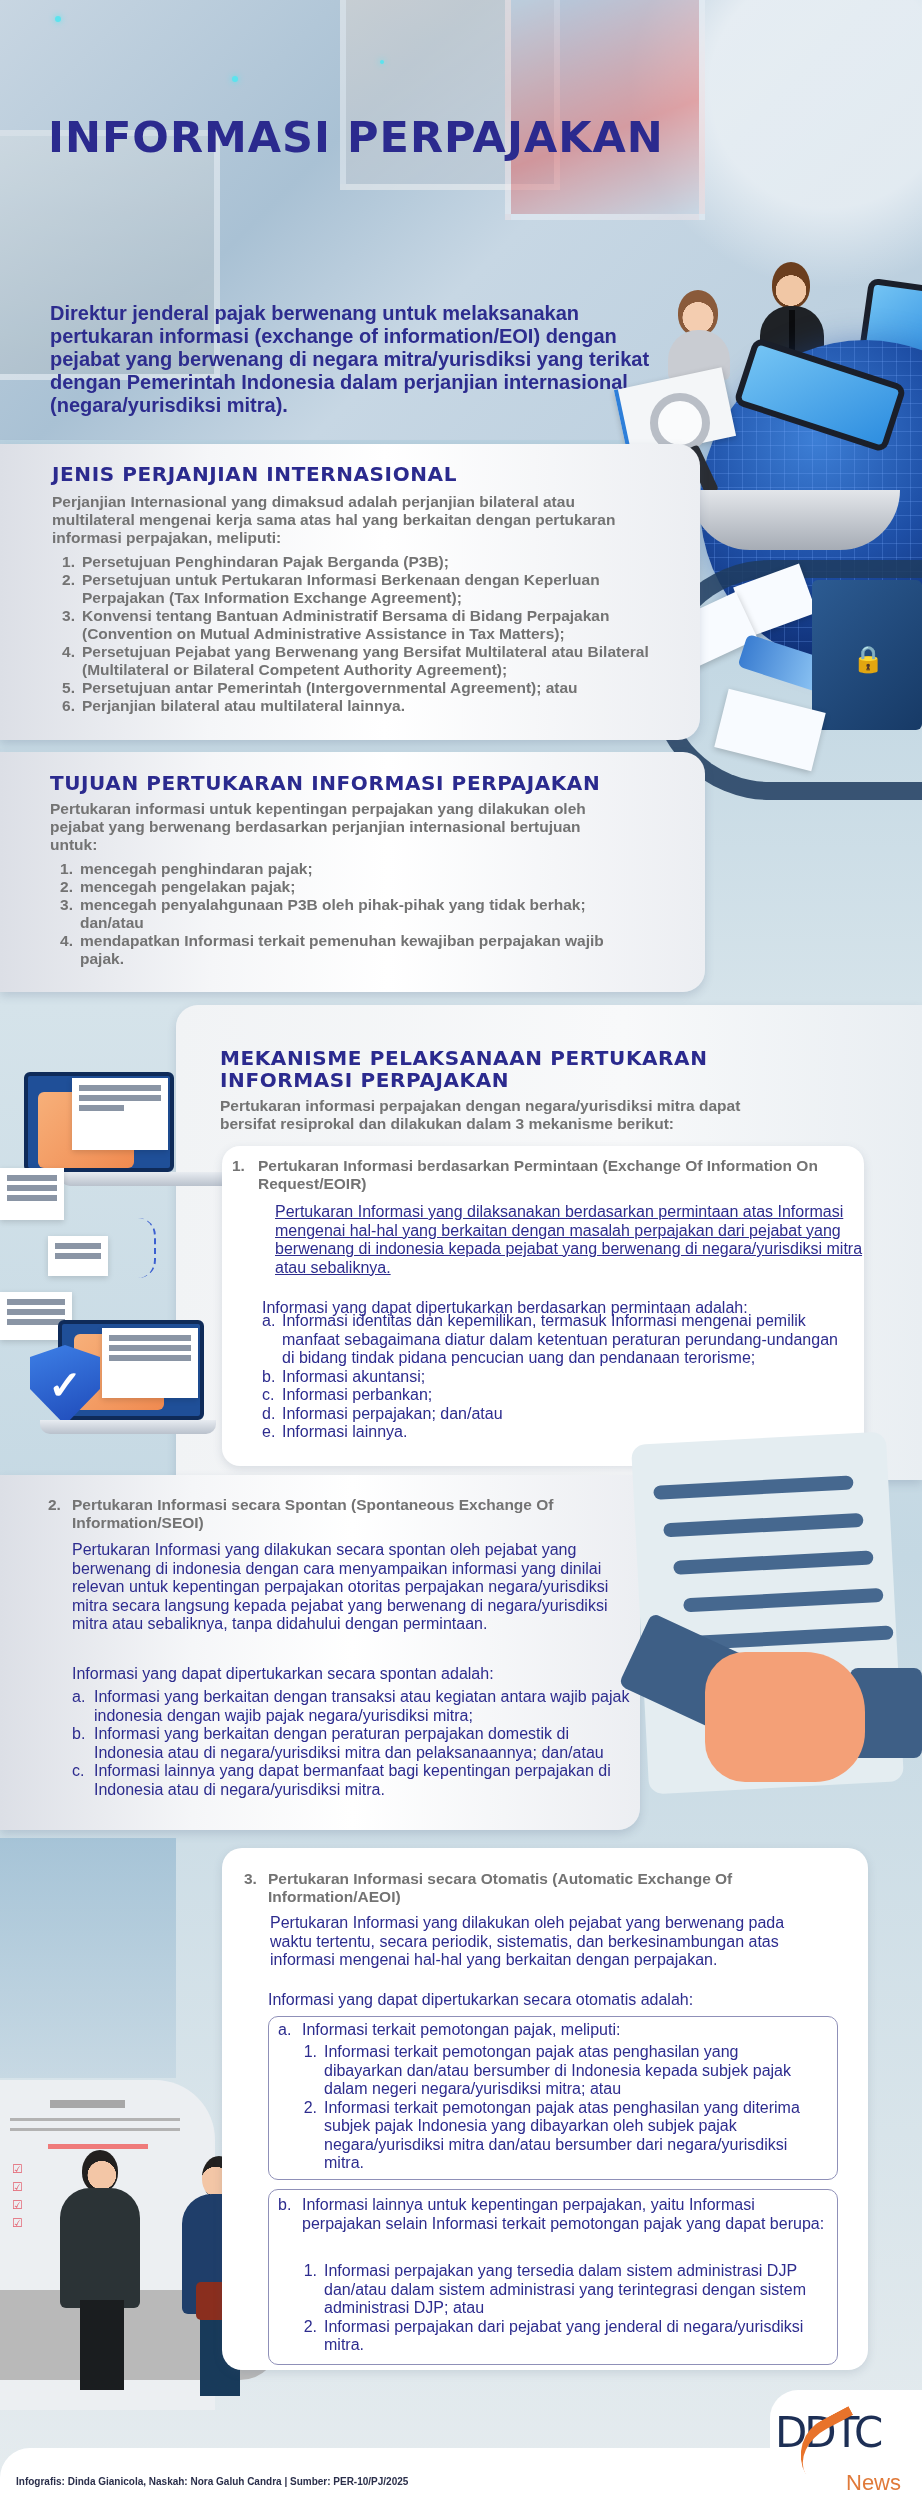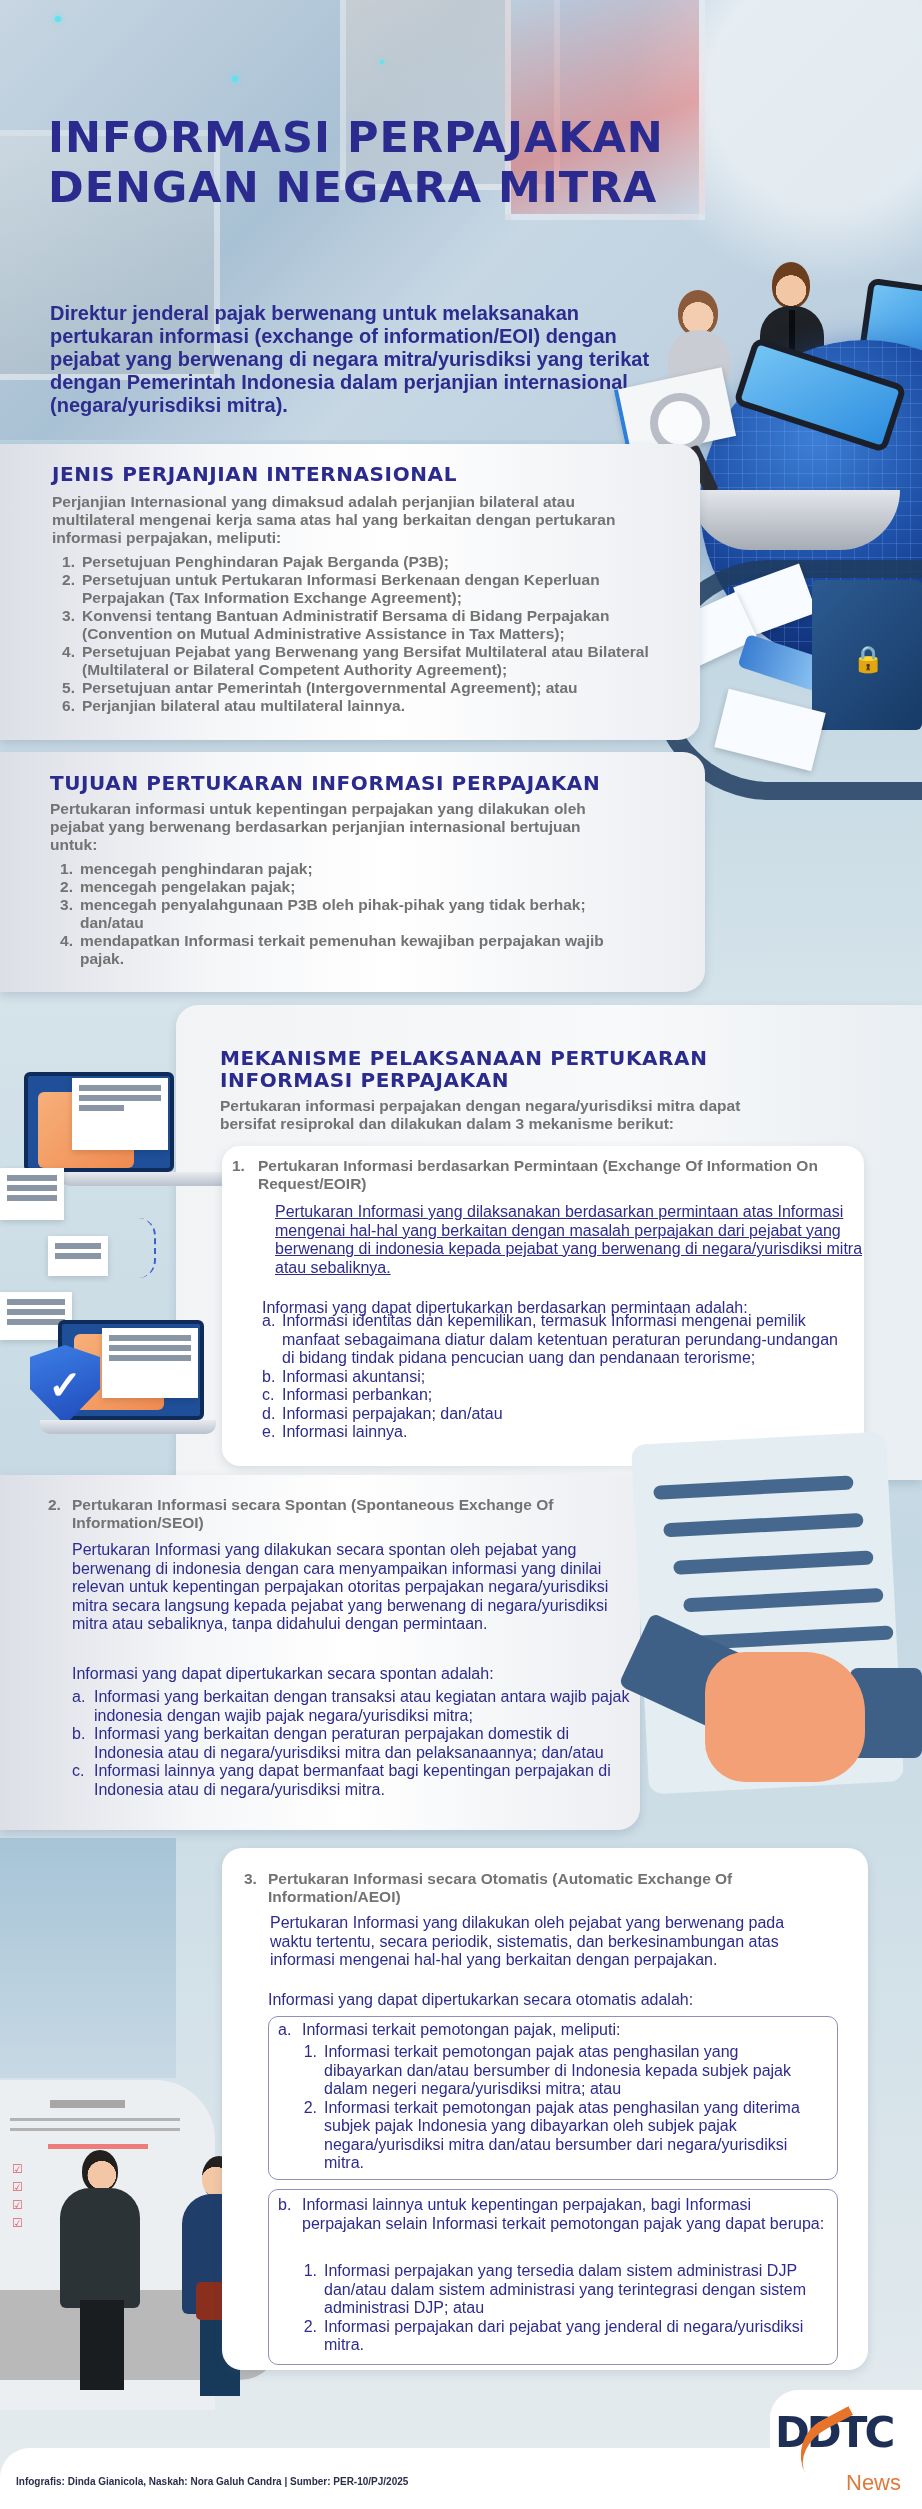--- a/index.html
+++ b/index.html
@@ -80,39 +80,38 @@
   .agreement-doc { background: #e4edf1; border-radius: 14px; transform: rotate(-3deg); }
   .agreement-doc .ln { position:absolute; height: 14px; border-radius: 7px; background:#46688f; }
   .hand { background: #f4a077; border-radius: 40px 60px 50px 40px; }
   .sleeve { background: #3e5f86; border-radius: 8px; }
   .suit { border-radius: 30px 30px 6px 6px; }
 
   
   .footer-strip { left: 0; top: 2448px; width: 922px; height: 61px; background: #ffffff; border-radius: 30px 0 0 0; }
   .credit { left: 16px; top: 2476px; font-size: 10px; font-weight: bold; color: #2a2e4a; }
   .logo-wrap { left: 770px; top: 2390px; width: 152px; height: 119px; background: #fff; border-radius: 28px 0 0 0; }
-  .logo-text { left: 775px; top: 2408px; font-family: "DejaVu Sans", sans-serif; font-weight: bold; font-size: 42px; letter-spacing: -3px; color: #1d2f55; }
+  .logo-text { left: 775px; top: 2408px; font-family: "DejaVu Sans", sans-serif; font-weight: normal; font-size: 42px; letter-spacing: -3px; color: #1d2f55; }
   .logo-swoosh { left: 792px; top: 2420px; width: 70px; height: 40px; border-top: 10px solid #e8732b; border-radius: 70px 0 0 0; transform: rotate(-28deg); }
   .logo-news { left: 846px; top: 2470px; font-size: 22px; color: #e07a3a; }
 </style>
 </head>
 <body>
 
 <div class="abs hero-bg">
   <div class="abs hero-photo" style="left:340px;top:-10px;width:220px;height:200px;"></div>
   <div class="abs hero-photo" style="left:505px;top:-10px;width:200px;height:230px;background:linear-gradient(160deg,#b6d3ea,#e06b6b 60%,#c7d6e4);"></div>
   <div class="abs hero-photo" style="left:-10px;top:130px;width:230px;height:250px;background:linear-gradient(160deg,#d6dfe3,#aab9c2);"></div>
   <div class="abs sparkle" style="left:55px;top:16px;"></div>
   <div class="abs sparkle" style="left:232px;top:76px;"></div>
   <div class="abs sparkle" style="left:380px;top:60px;width:4px;height:4px;"></div>
 </div>
 
 <div class="abs hero-title">
   <div>INFORMASI PERPAJAKAN</div>
-  <div>DENGAN NEGARA MITRA</div>
 </div>
 <p class="abs hero-lead">Direktur jenderal pajak berwenang untuk melaksanakan pertukaran informasi (exchange of information/EOI) dengan pejabat yang berwenang di negara mitra/yurisdiksi yang terikat dengan Pemerintah Indonesia dalam perjanjian internasional (negara/yurisdiksi mitra).</p>
 
 <div class="abs" style="left:668px;top:290px;width:58px;height:60px;">
   <div class="abs person-head" style="left:10px;top:0;width:40px;height:46px;background:radial-gradient(circle at 50% 60%,#f4cdb0 0 45%,#8a5a3a 46%);"></div>
   <div class="abs suit" style="left:0;top:40px;width:62px;height:50px;background:#c9ccd2;"></div>
 </div>
 <div class="abs" style="left:760px;top:262px;width:60px;height:100px;">
   <div class="abs person-head" style="left:12px;top:0;width:38px;height:46px;background:radial-gradient(circle at 50% 62%,#f1c7a5 0 44%,#6b3e1e 45%);"></div>
   <div class="abs suit" style="left:0;top:44px;width:64px;height:52px;background:#1f2226;"></div>
@@ -336,21 +335,21 @@
     </li>
   <li>
       <span class="num" style="width:24px;">2.</span>
       <span>Informasi terkait pemotongan pajak atas penghasilan yang diterima subjek pajak Indonesia yang dibayarkan oleh subjek pajak negara/yurisdiksi mitra dan/atau bersumber dari negara/yurisdiksi mitra.</span>
     </li>
 </ol>
 
 <div class="abs boxed" style="left:268px;top:2189px;width:570px;height:176px;"></div>
 <div class="abs para-n" style="left:278px;top:2196px;width:550px;display:flex;">
   <span style="width:24px;">b.</span>
-  <span style="flex:1;">Informasi lainnya untuk kepentingan perpajakan, bagi Informasi perpajakan selain Informasi terkait pemotongan pajak  yang dapat berupa:</span>
+  <span style="flex:1;">Informasi lainnya untuk kepentingan perpajakan, yaitu Informasi perpajakan selain Informasi terkait pemotongan pajak  yang dapat berupa:</span>
 </div>
 <ol class="abs lst para-n" style="left:300px;top:2262px;width:520px;">
   <li>
       <span class="num" style="width:24px;">1.</span>
       <span>Informasi perpajakan yang tersedia dalam sistem administrasi DJP dan/atau dalam sistem administrasi yang terintegrasi dengan sistem administrasi DJP; atau</span>
     </li>
   <li>
       <span class="num" style="width:24px;">2.</span>
       <span>Informasi perpajakan dari pejabat yang jenderal di negara/yurisdiksi mitra.</span>
     </li>

